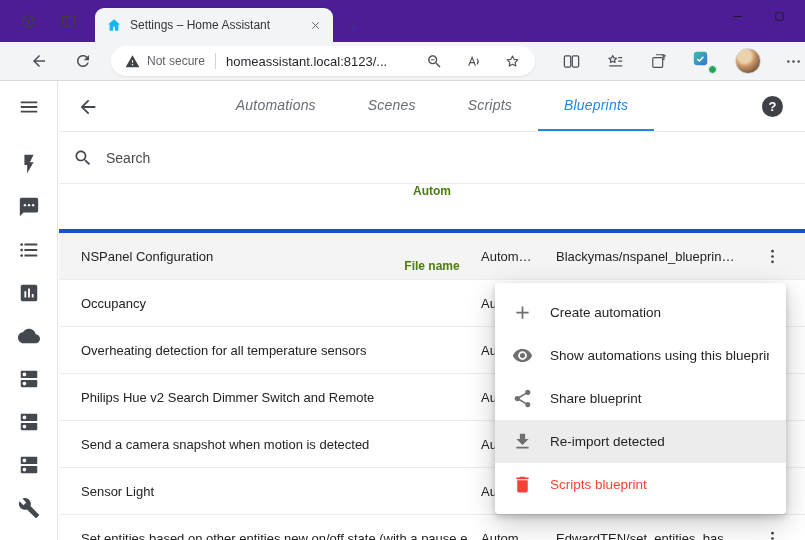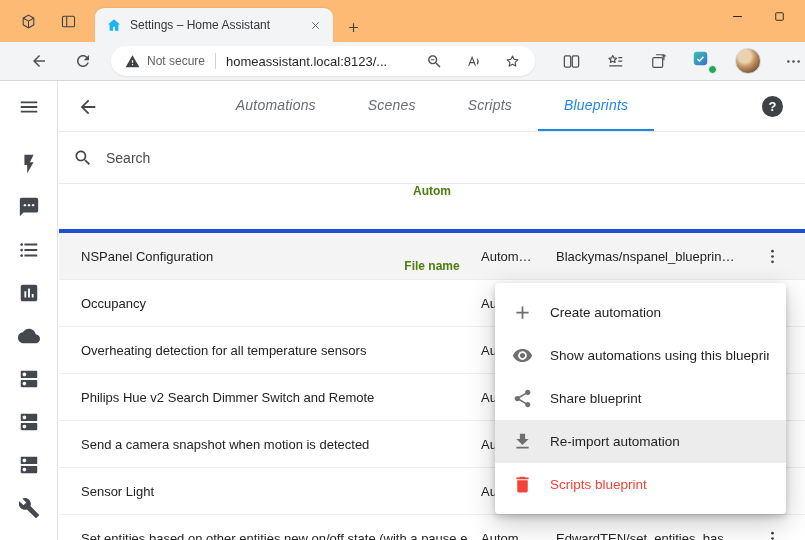--- a/index.html
+++ b/index.html
@@ -4,21 +4,21 @@
 <style>
   * { box-sizing: border-box; margin: 0; padding: 0; }
   html, body { width: 805px; height: 540px; }
   body { font-family: "Liberation Sans", "DejaVu Sans", sans-serif; }
   button { background: none; border: none; font: inherit; color: inherit; display: flex; align-items: center; justify-content: center; padding: 0; }
   svg { display: block; }
 
   #window { position: relative; width: 805px; height: 540px; background: #fff; overflow: hidden; outline: 1px solid #a9adb3; outline-offset: -1px; }
 
   
-  .tabstrip { position: absolute; top: 0; left: 0; right: 0; height: 42px; background: #fdba74; }
+  .tabstrip { position: absolute; top: 0; left: 0; right: 0; height: 42px; background: #4c1d95; }
   .ts-btn { position: absolute; top: 7px; width: 28px; height: 28px; color: #3c4043; border-radius: 6px; }
   .ts-btn svg { width: 17px; height: 17px; }
   .ts-btn.ts-1 { left: 14px; }
   .ts-btn.ts-2 { left: 54px; }
   .tab { position: absolute; left: 95px; bottom: 0; width: 238px; height: 34px; background: #f2f4f6; border-radius: 9px 9px 0 0; display: flex; align-items: center; padding: 0 9px 0 11px; gap: 8px; box-shadow: 0 -1px 2px rgba(0,0,0,.06); }
   .favicon svg { width: 16px; height: 16px; }
   .tab-title { flex: 1; font-size: 12px; color: #33373b; white-space: nowrap; overflow: hidden; }
   .tab-close { width: 18px; height: 18px; color: #5f6368; border-radius: 4px; }
   .tab-close svg { width: 13px; height: 13px; }
   .newtab { position: absolute; left: 340px; top: 14px; width: 26px; height: 26px; color: #3c4043; border-radius: 6px; }
@@ -418,21 +418,21 @@
     <div class="menu-item">
       <svg viewBox="0 0 24 24" fill="currentColor">
           <path d="M18 16.08c-.76 0-1.44.3-1.96.77L8.91 12.7c.05-.23.09-.46.09-.7s-.04-.47-.09-.7l7.05-4.11c.54.5 1.25.81 2.04.81 1.66 0 3-1.34 3-3s-1.34-3-3-3-3 1.34-3 3c0 .24.04.47.09.7L8.04 9.81C7.5 9.31 6.79 9 6 9c-1.66 0-3 1.34-3 3s1.34 3 3 3c.79 0 1.5-.31 2.04-.81l7.12 4.16c-.05.21-.08.43-.08.65 0 1.61 1.31 2.92 2.92 2.92s2.92-1.31 2.92-2.92-1.31-2.92-2.92-2.92z"></path>
         </svg>
       <span class="menu-label">Share blueprint</span>
     </div>
     <div class="menu-item hovered">
       <svg viewBox="0 0 24 24" fill="currentColor">
           <path d="M19 9h-4V3H9v6H5l7 7 7-7zM5 18v2h14v-2H5z"></path>
         </svg>
-      <span class="menu-label">Re-import automation</span>
+      <span class="menu-label">Re-import detected</span>
     </div>
     <div class="menu-item danger">
       <svg viewBox="0 0 24 24" fill="currentColor">
           <path d="M6 19c0 1.1.9 2 2 2h8c1.1 0 2-.9 2-2V7H6v12zM19 4h-3.5l-1-1h-5l-1 1H5v2h14V4z"></path>
         </svg>
       <span class="menu-label">Scripts blueprint</span>
     </div>
   </div>
 
 </div>

